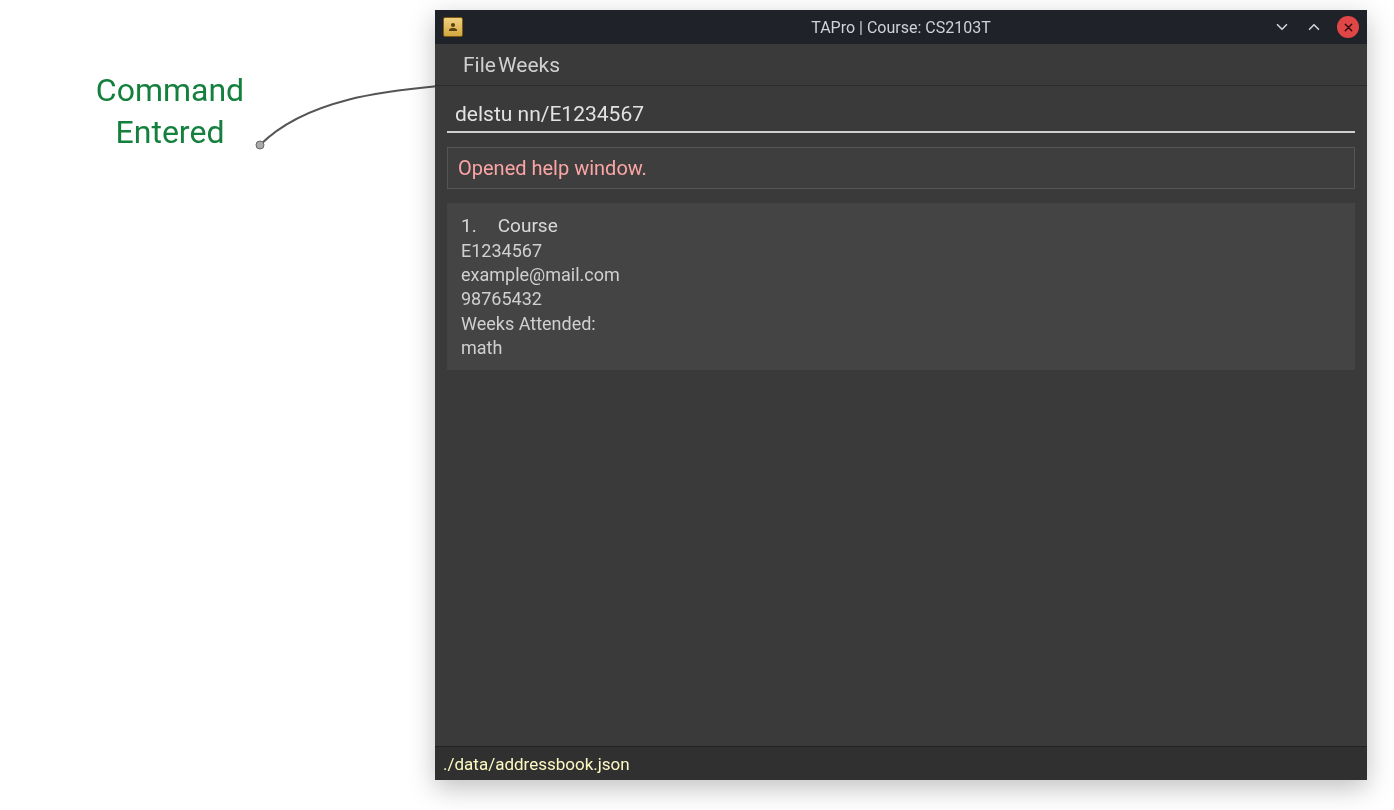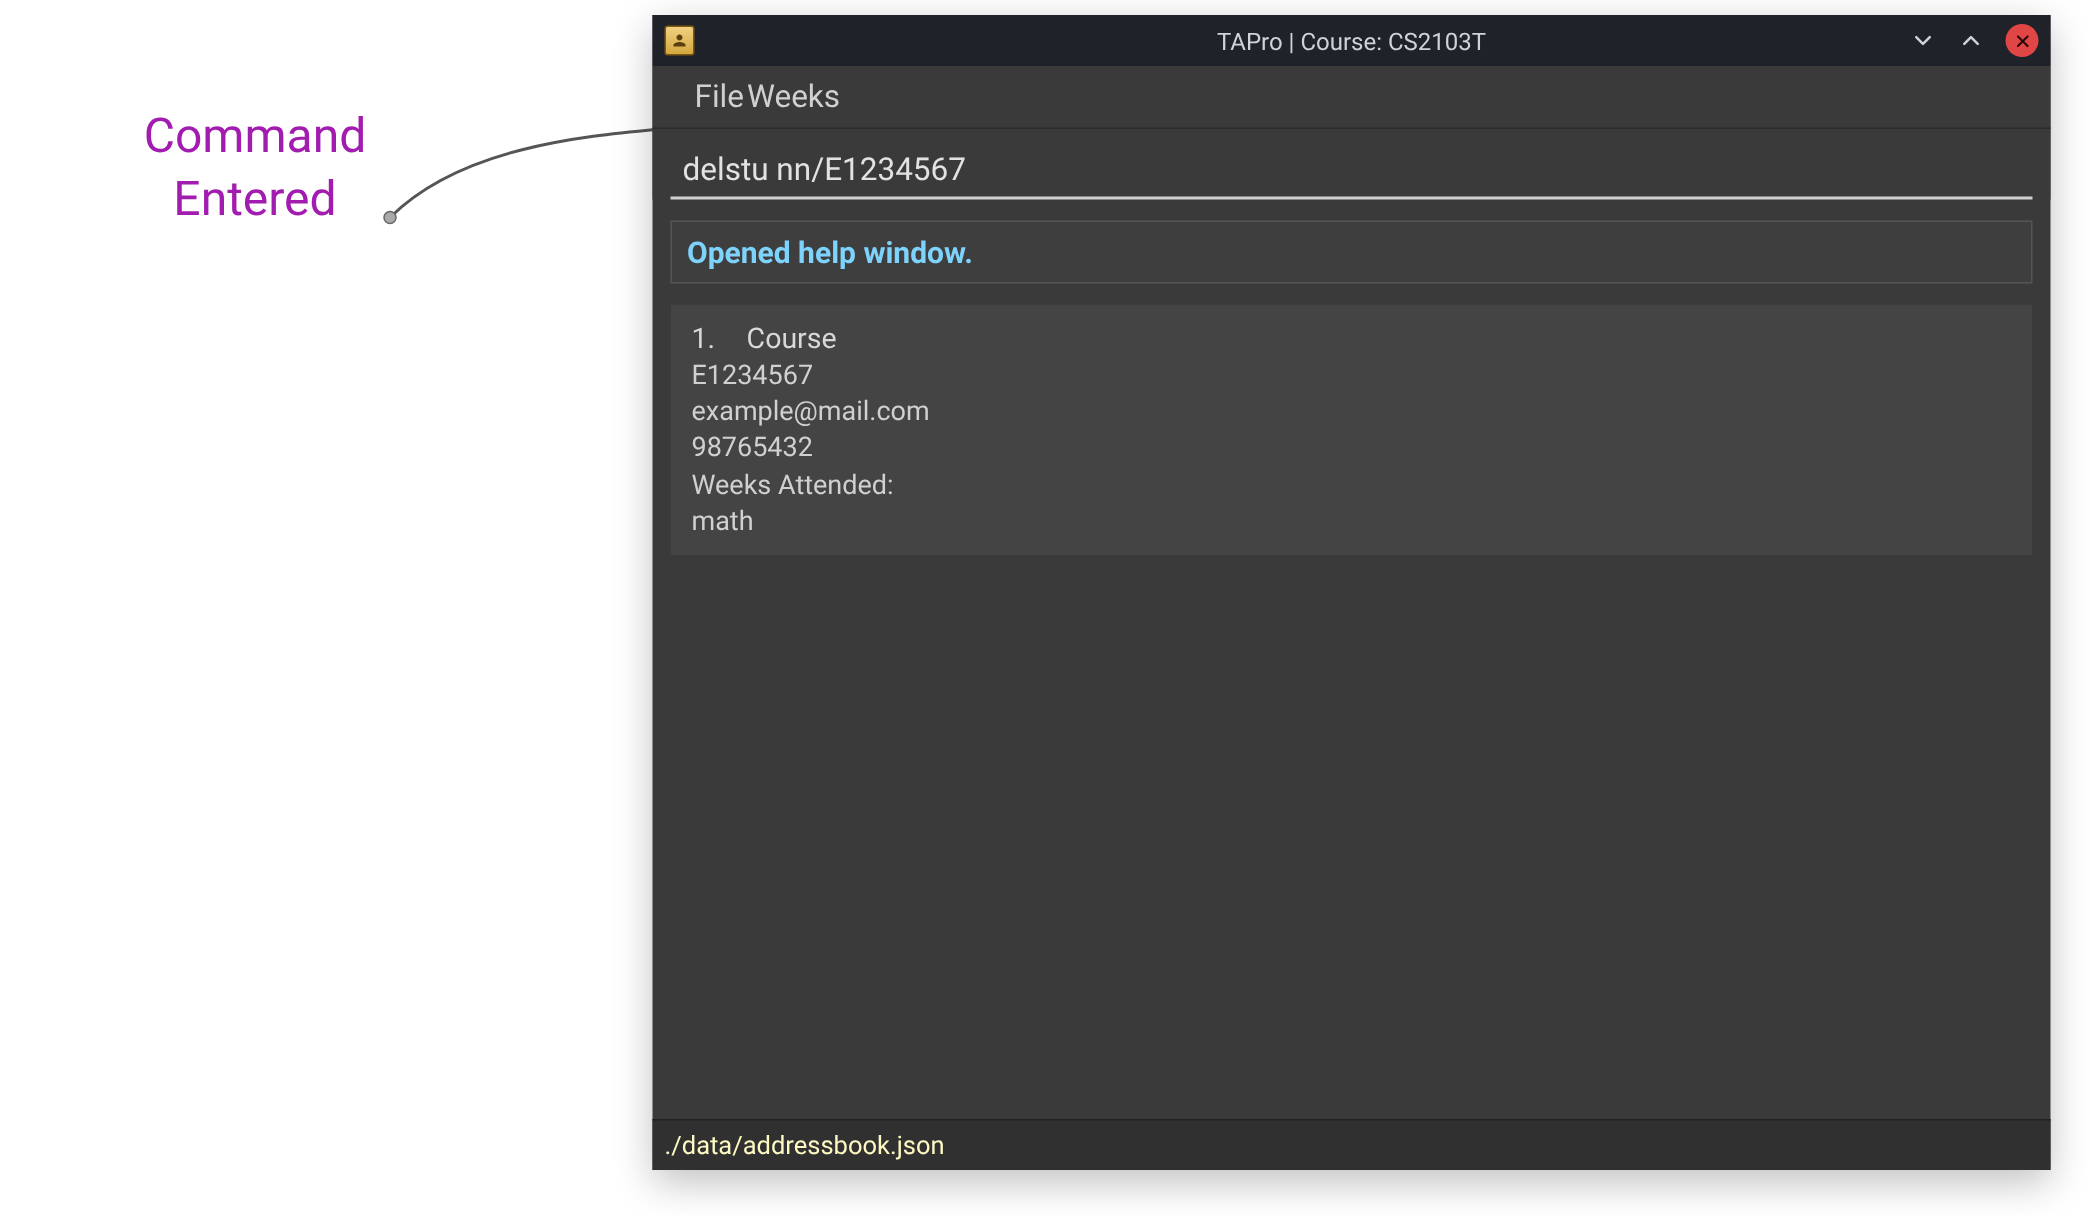--- a/index.html
+++ b/index.html
@@ -14,21 +14,21 @@
 
     .annotation {
       position: absolute;
       left: 30px;
       top: 70px;
       width: 280px;
       height: 100px;
       display: flex;
       flex-direction: column;
       align-items: center;
-      color: #a21caf;
+      color: #15803d;
       font-size: 32px;
       font-weight: 400;
     }
     .annotation-line1, .annotation-line2 { line-height: 1.3; }
 
     .arrow-svg {
       position: absolute;
       left: 250px;
       top: 80px;
       width: 210px;
@@ -136,23 +136,22 @@
       font-size: 21px;
       font-family: inherit;
       padding: 4px 8px;
     }
 
     .result-box {
       margin: 14px 12px 0 12px;
       border: 1px solid #555;
       background: #3e3e3e;
       padding: 8px 10px;
-      color: #7dd3fc;
+      color: #fca5a5;
       font-size: 20px;
-      font-weight: bold;
     }
 
     .list-area {
       margin: 14px 12px 0 12px;
       flex: 1;
       overflow: auto;
     }
     .person-card {
       background: #444444;
       padding: 10px 14px;

